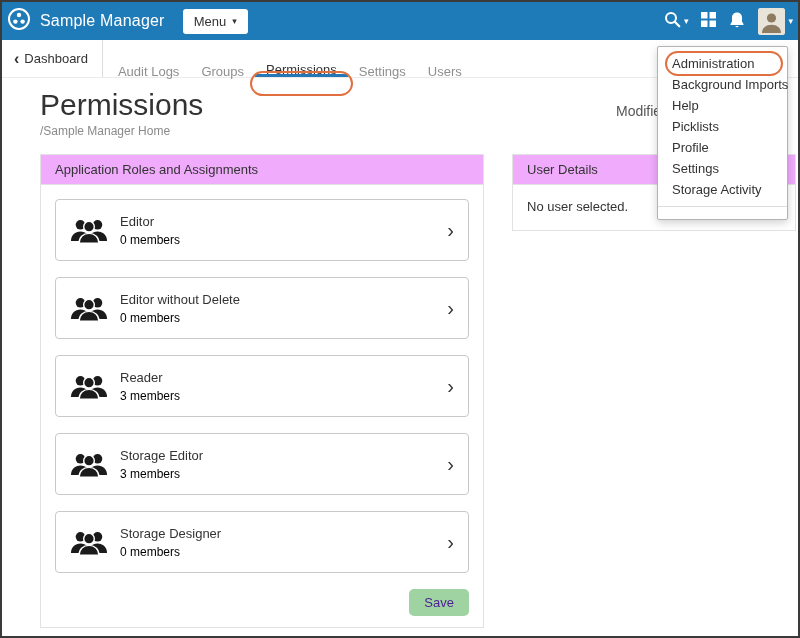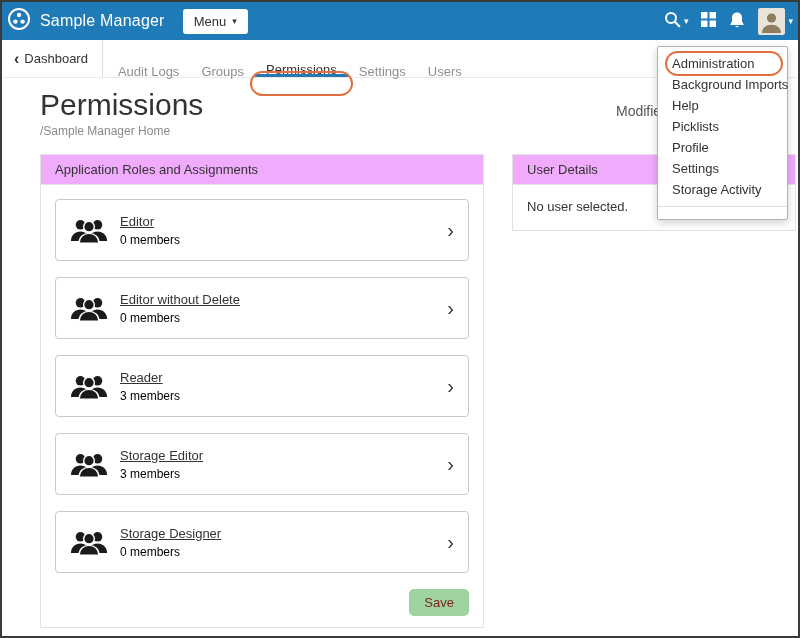--- a/index.html
+++ b/index.html
@@ -67,26 +67,26 @@
     border:1px solid #e2e2e2; background:#fff;
   }
   .roles-body { padding:14px; }
   .role-row {
     display:flex; align-items:center; height:62px; padding:0 14px;
     border:1px solid #c9c9c9; border-radius:4px; margin-bottom:16px;
     background:#fff; cursor:pointer;
   }
   .role-row:last-of-type { margin-bottom:0; }
   .role-icon { width:38px; margin-right:12px; flex:none; display:flex; align-items:center; }
-  .role-name { font-size:13px; color:#333;text-decoration:underline; }
+  .role-name { font-size:13px; color:#333; }
   .role-members { font-size:12px; color:#000000; margin-top:4px; }
   .role-chevron { margin-left:auto; font-size:20px; color:#333; line-height:1; }
   .save-row { display:flex; justify-content:flex-end; margin-top:14px; }
   .save-btn {
-    background:#9fd3a1; color:#7f1d1d; border:none; border-radius:5px;
+    background:#9fd3a1; color:#4c1d95; border:none; border-radius:5px;
     font-family:inherit; font-size:13px; padding:6px 15px; cursor:default;
   }
 
   .user-panel {
     position:absolute; left:510px; top:152px; width:284px;
     border:1px solid #e2e2e2; background:#fff;
   }
   .user-panel-body { padding:14px; font-size:13px; color:#333; min-height:45px; }
 
   

